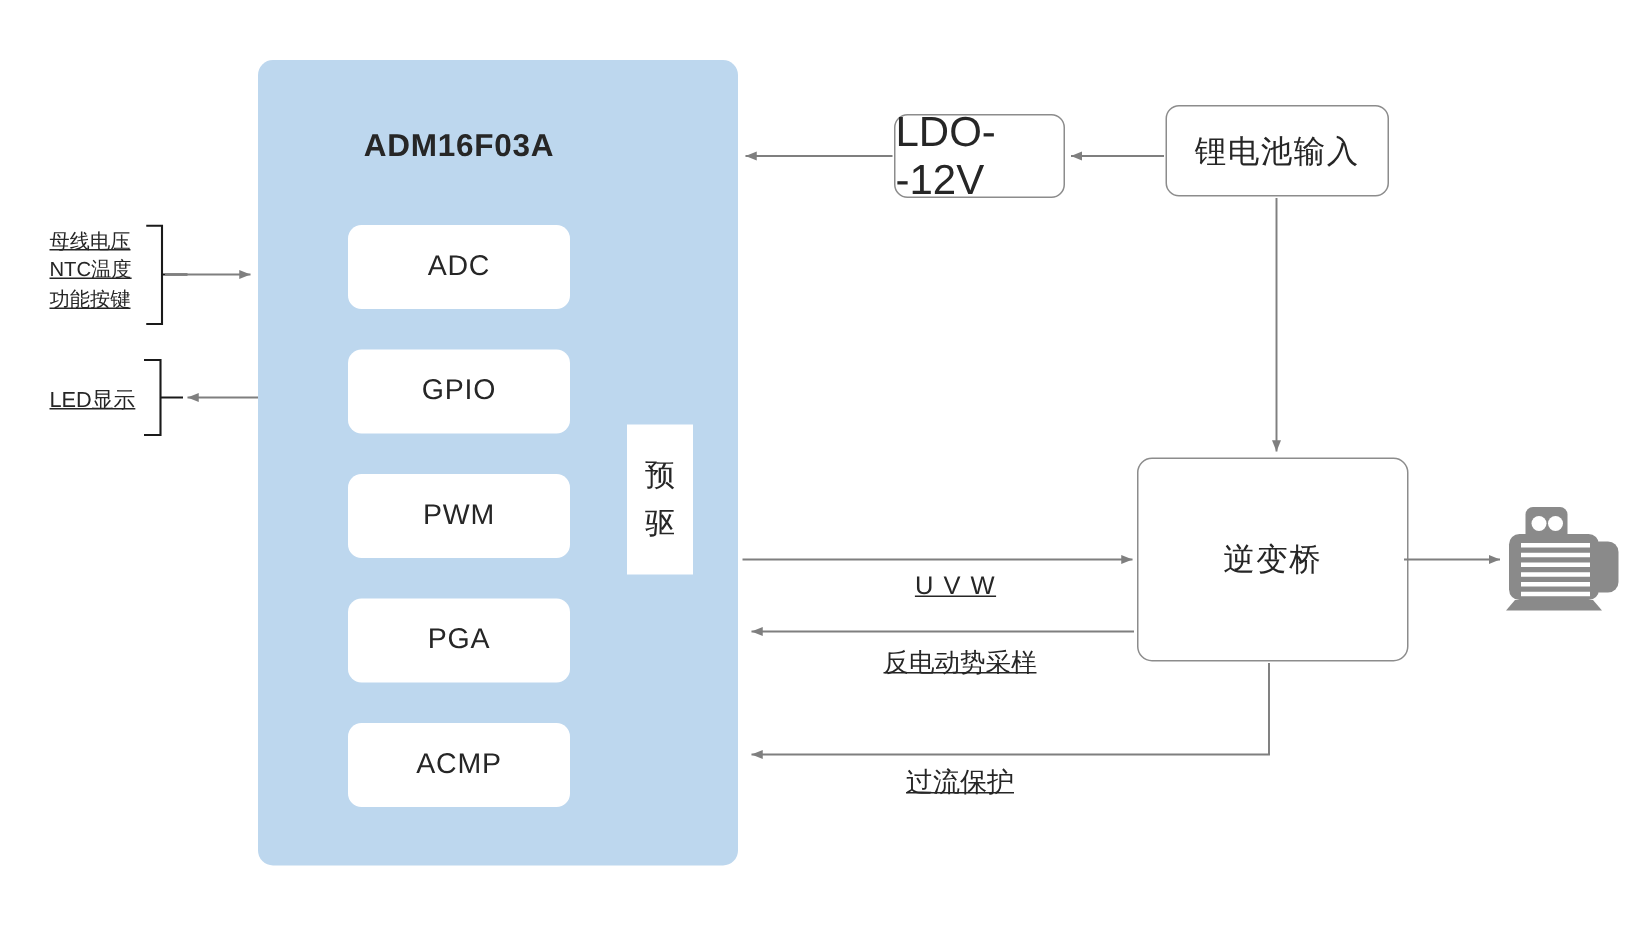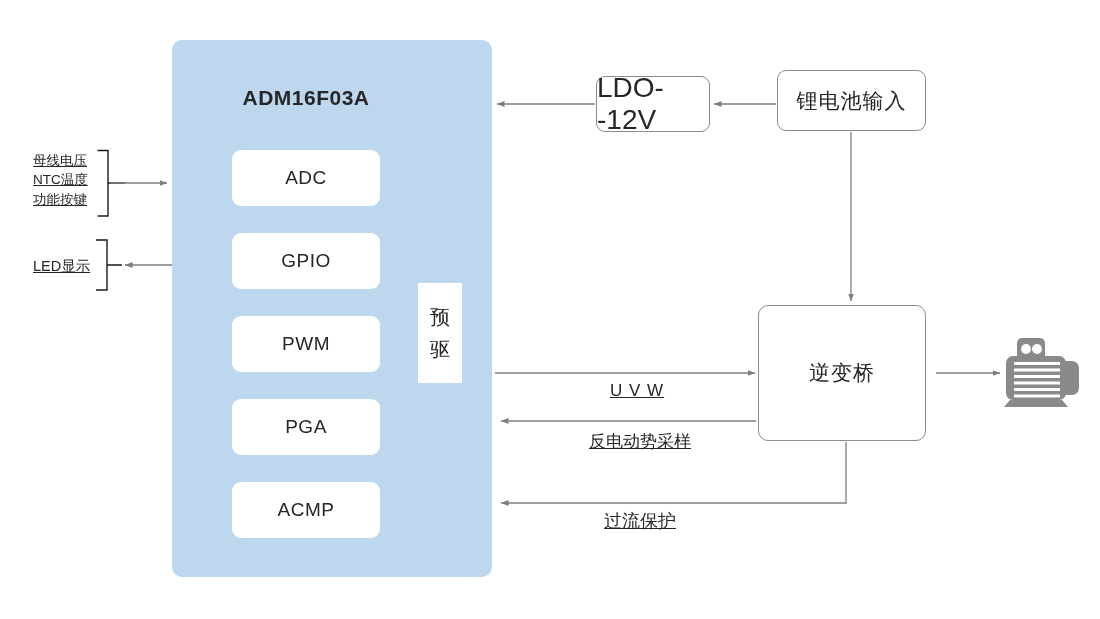--- a/index.html
+++ b/index.html
@@ -21,21 +21,21 @@
   .predriver{position:absolute;left:418px;top:283px;width:44px;height:100px;background:#ffffff;
        border-radius:0;display:flex;align-items:center;justify-content:center;}
   .predriver span{display:block;width:22px;font-size:20px;line-height:32px;
        word-break:break-all;text-align:center;}
 
   
   .obox{position:absolute;background:#ffffff;border:1.5px solid #8C8C8C;border-radius:9px;
        display:flex;align-items:center;justify-content:center;}
   .ldo{left:596px;top:76px;width:114px;height:56px;font-size:28px;}
   .battery{left:777px;top:70px;width:149px;height:61px;font-size:21px;letter-spacing:1px;}
-  .inverter{left:758px;top:305px;width:168px;height:136px;border-radius:10px;
+  .inverter{left:758px;top:305px;width:181px;height:136px;border-radius:10px;
        font-size:21px;letter-spacing:1px;}
 
   
   .lbl{position:absolute;white-space:nowrap;text-decoration:underline;}
   .signals{left:33px;top:151px;font-size:13.5px;line-height:19.3px;}
   .led{left:33px;top:257px;font-size:14.5px;}
   .uvw{left:557px;top:381px;width:160px;text-align:center;font-size:17px;letter-spacing:1px;}
   .bemf{left:560px;top:430px;width:160px;text-align:center;font-size:17px;}
   .ocp{left:560px;top:509px;width:160px;text-align:center;font-size:18px;}
 

